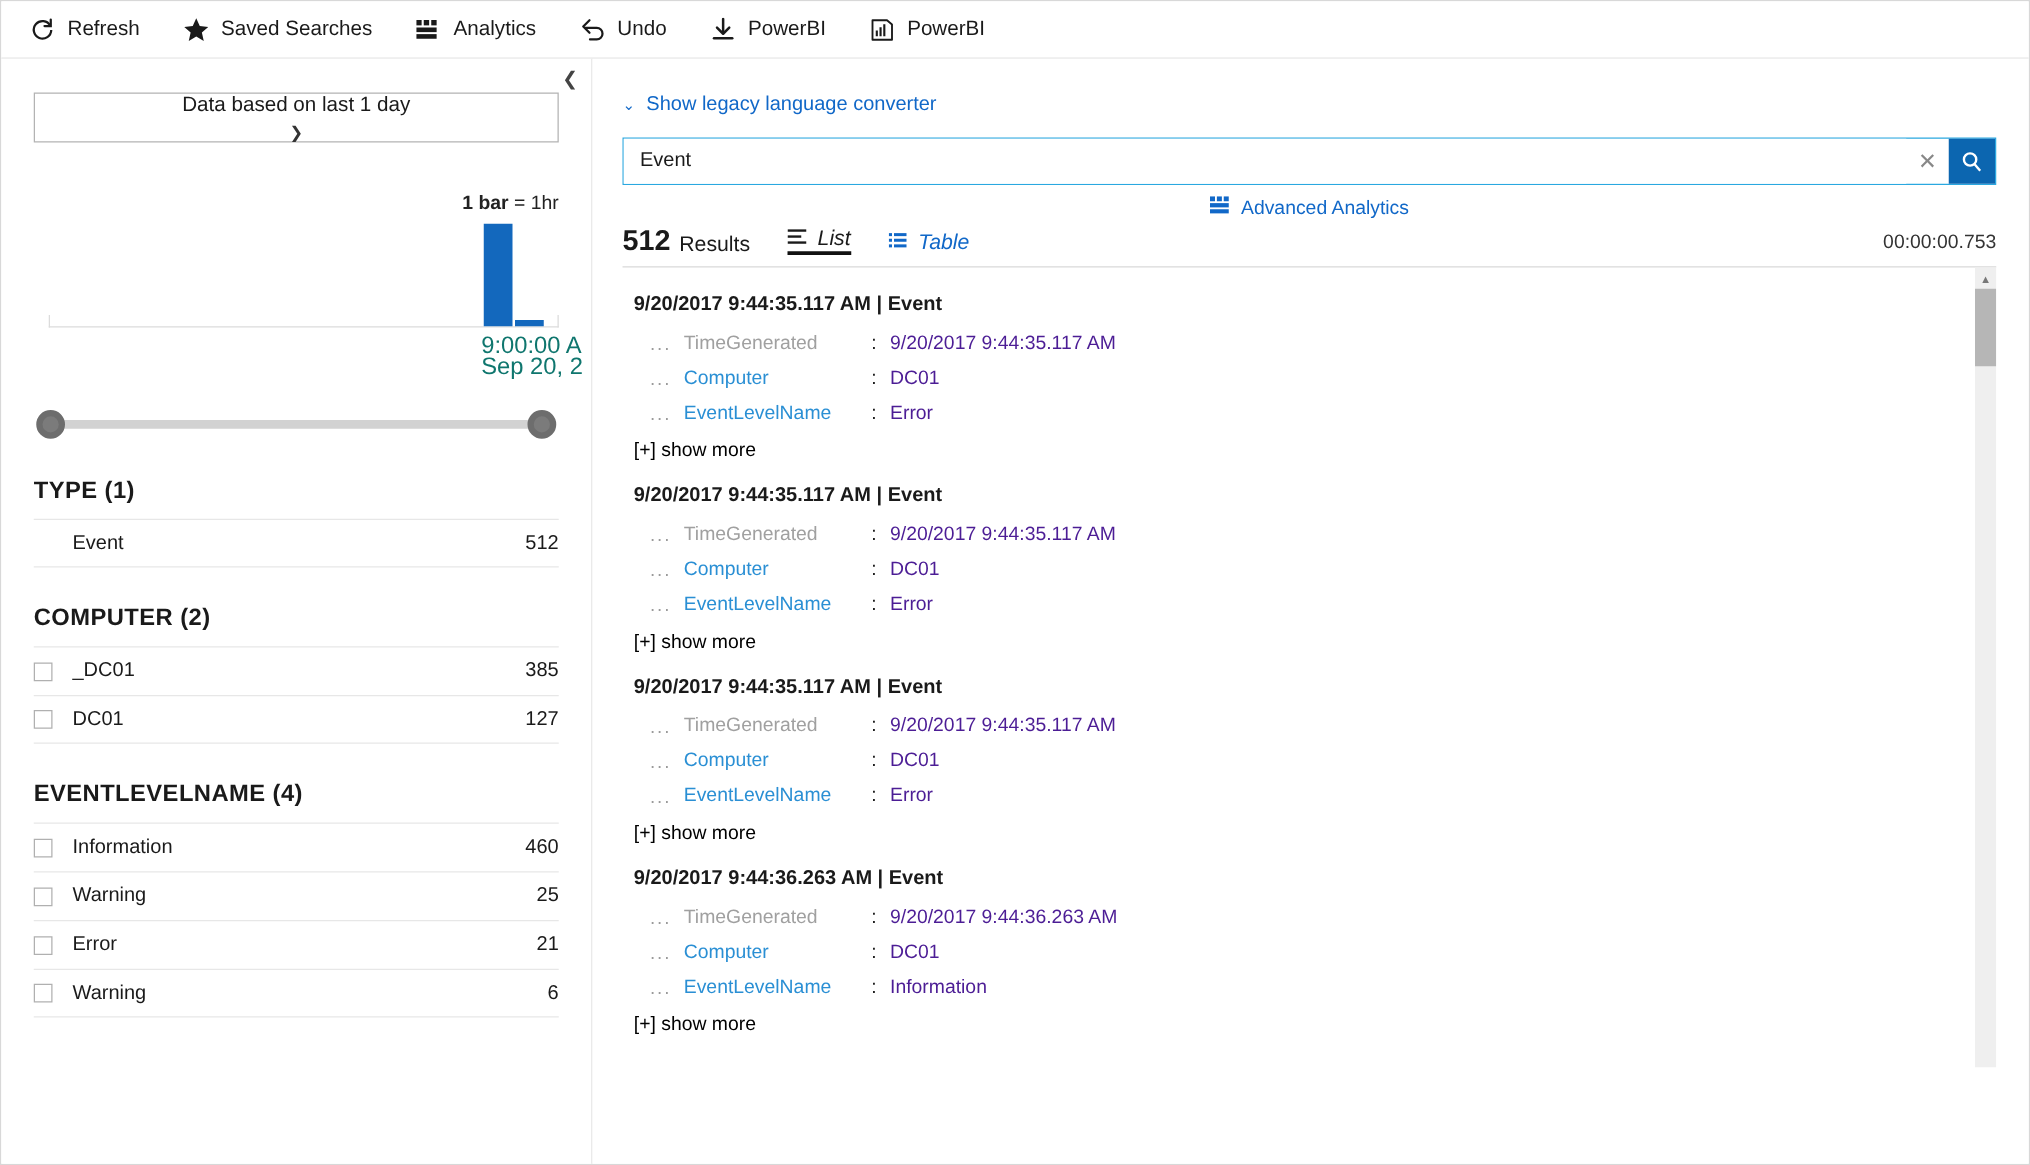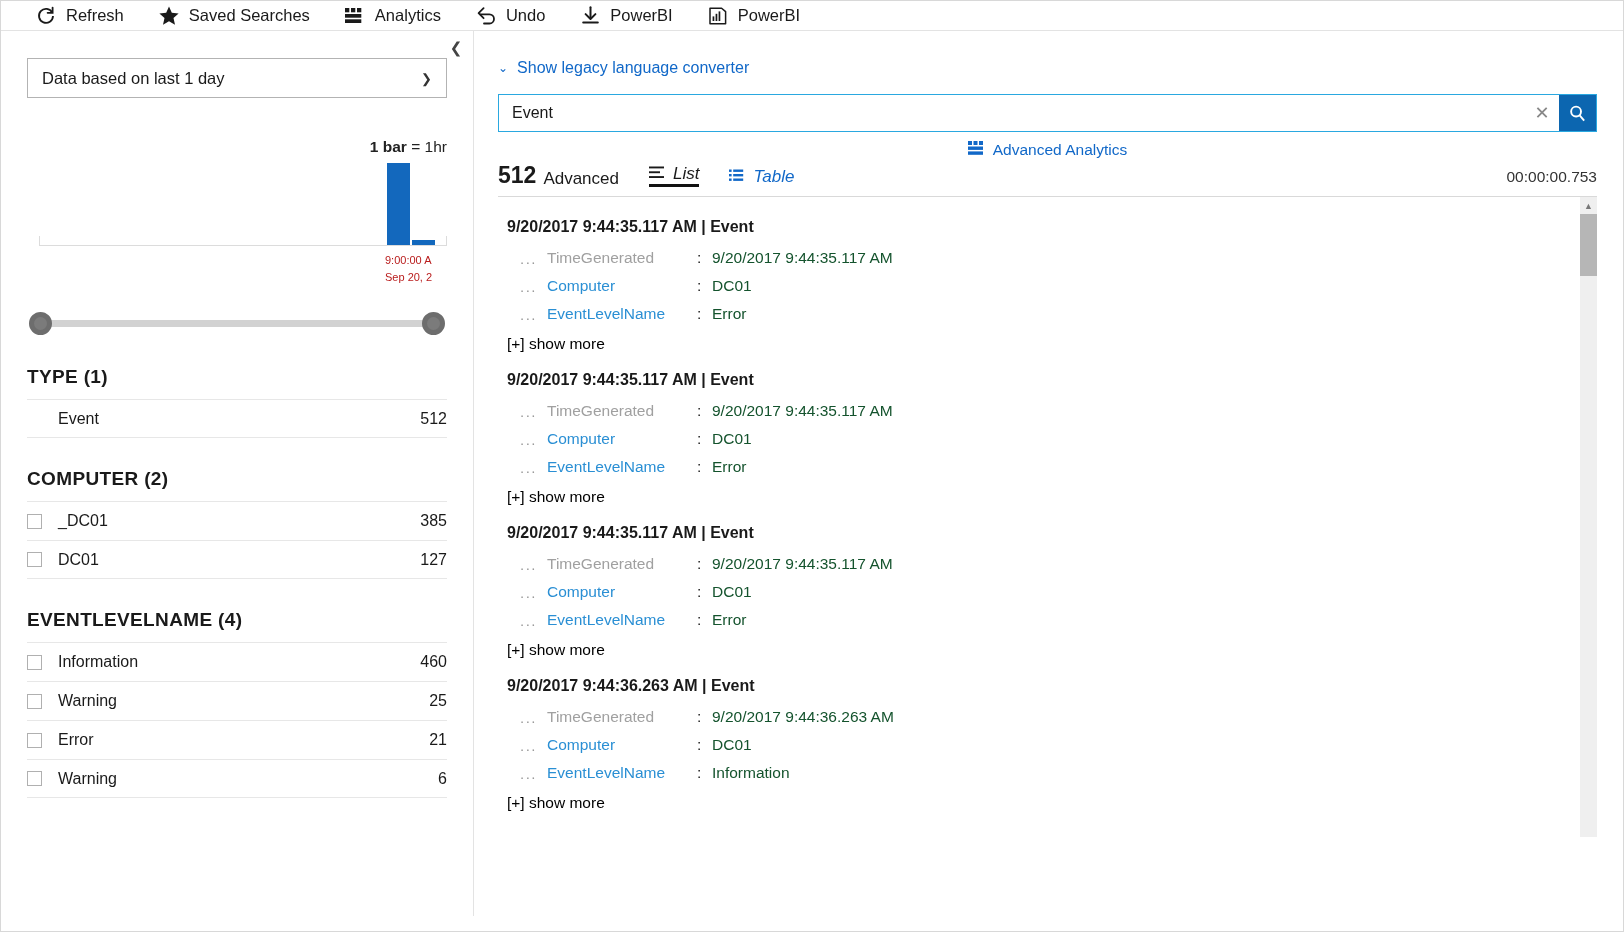--- a/index.html
+++ b/index.html
@@ -11,23 +11,23 @@
   #app {
     position: relative;
     width: 1624px; height: 932px;
     background: #ffffff;
     border: 1px solid #d8d8d8;
     overflow: hidden;
   }
 
   
   .toolbar {
-    height: 30px;
-    display: flex;
-    padding-left: 34px;
+    height: 46px;
+    display: flex;
+    padding-left: 22px;
     border-bottom: 1px solid #e3e3e3;
     background: #ffffff;
   }
   .tb-item {
     display: flex;
     align-items: center;
     gap: 9px;
     margin-right: 34px;
     cursor: pointer;
     color: #1a1a1a;
@@ -60,20 +60,21 @@
     width: 420px;
     border: 1px solid #b3b3b3;
     display: flex;
     align-items: center;
     justify-content: space-between;
     padding: 0 14px;
     font-size: 16.5px;
     color: #1a1a1a;
     background: #fff;
     cursor: pointer;
+    flex-direction: column;
   }
   .range-select .chev { font-size: 13px; color: #333; }
 
   .bar-legend {
     margin-top: 40px;
     text-align: right;
     width: 420px;
     font-size: 15.5px;
     color: #222;
   }
@@ -100,22 +101,22 @@
     display: flex;
     align-items: flex-end;
     gap: 2px;
     height: 82px;
   }
   .bar { width: 23px; background: #1368bd; }
   .chart-xlabels {
     position: absolute;
     left: 358px;
     bottom: -2px;
-    font-size: 11px;
-    color: #b91c1c;
+    font-size: 19px;
+    color: #0f766e;
     line-height: 17px;
     white-space: nowrap;
   }
 
   .slider {
     margin-top: 26px;
     width: 420px;
     height: 26px;
     position: relative;
   }
@@ -264,21 +265,21 @@
     display: flex;
     align-items: center;
     padding: 5px 0 5px 22px;
     font-size: 15.5px;
   }
   .field-dots { color: #9a9a9a; letter-spacing: 1.5px; width: 27px; flex: 0 0 auto; font-size: 15px; }
   .field-key { width: 150px; flex: 0 0 auto; }
   .field-key.muted { color: #a0a0a0; }
   .field-key.link { color: #2a8fd4; cursor: pointer; }
   .field-sep { width: 15px; flex: 0 0 auto; color: #1a1a1a; }
-  .field-val { color: #14532d; }
+  .field-val { color: #4c1d95; }
   .show-more {
     color: #000000; font-size: 15.5px; cursor: pointer;
     padding: 7px 0 4px 9px;
   }
 
   .vscroll {
     position: absolute;
     top: 0; right: 0; width: 17px; bottom: 0;
     background: #efefef;
   }
@@ -470,21 +471,21 @@
               <rect x="0" y="5.5" width="15" height="3.4" fill="#1168c8"></rect>
               <rect x="0" y="10.4" width="15" height="3.4" fill="#1168c8"></rect>
             </svg>
           </span>
           <span>Advanced Analytics</span>
         </div>
       </div>
 
       <div class="results-bar">
         <span class="res-count">512</span>
-        <span class="res-label">Advanced</span>
+        <span class="res-label">Results</span>
 
         <div class="view-tab active">
           <span>
             <svg width="17" height="13" viewBox="0 0 17 13">
               <rect x="0" y="0.5" width="15" height="1.9" fill="#1a1a1a"></rect>
               <rect x="0" y="5.3" width="11" height="1.9" fill="#1a1a1a"></rect>
               <rect x="0" y="10.1" width="15" height="1.9" fill="#1a1a1a"></rect>
             </svg>
           </span>
           <span>List</span>

